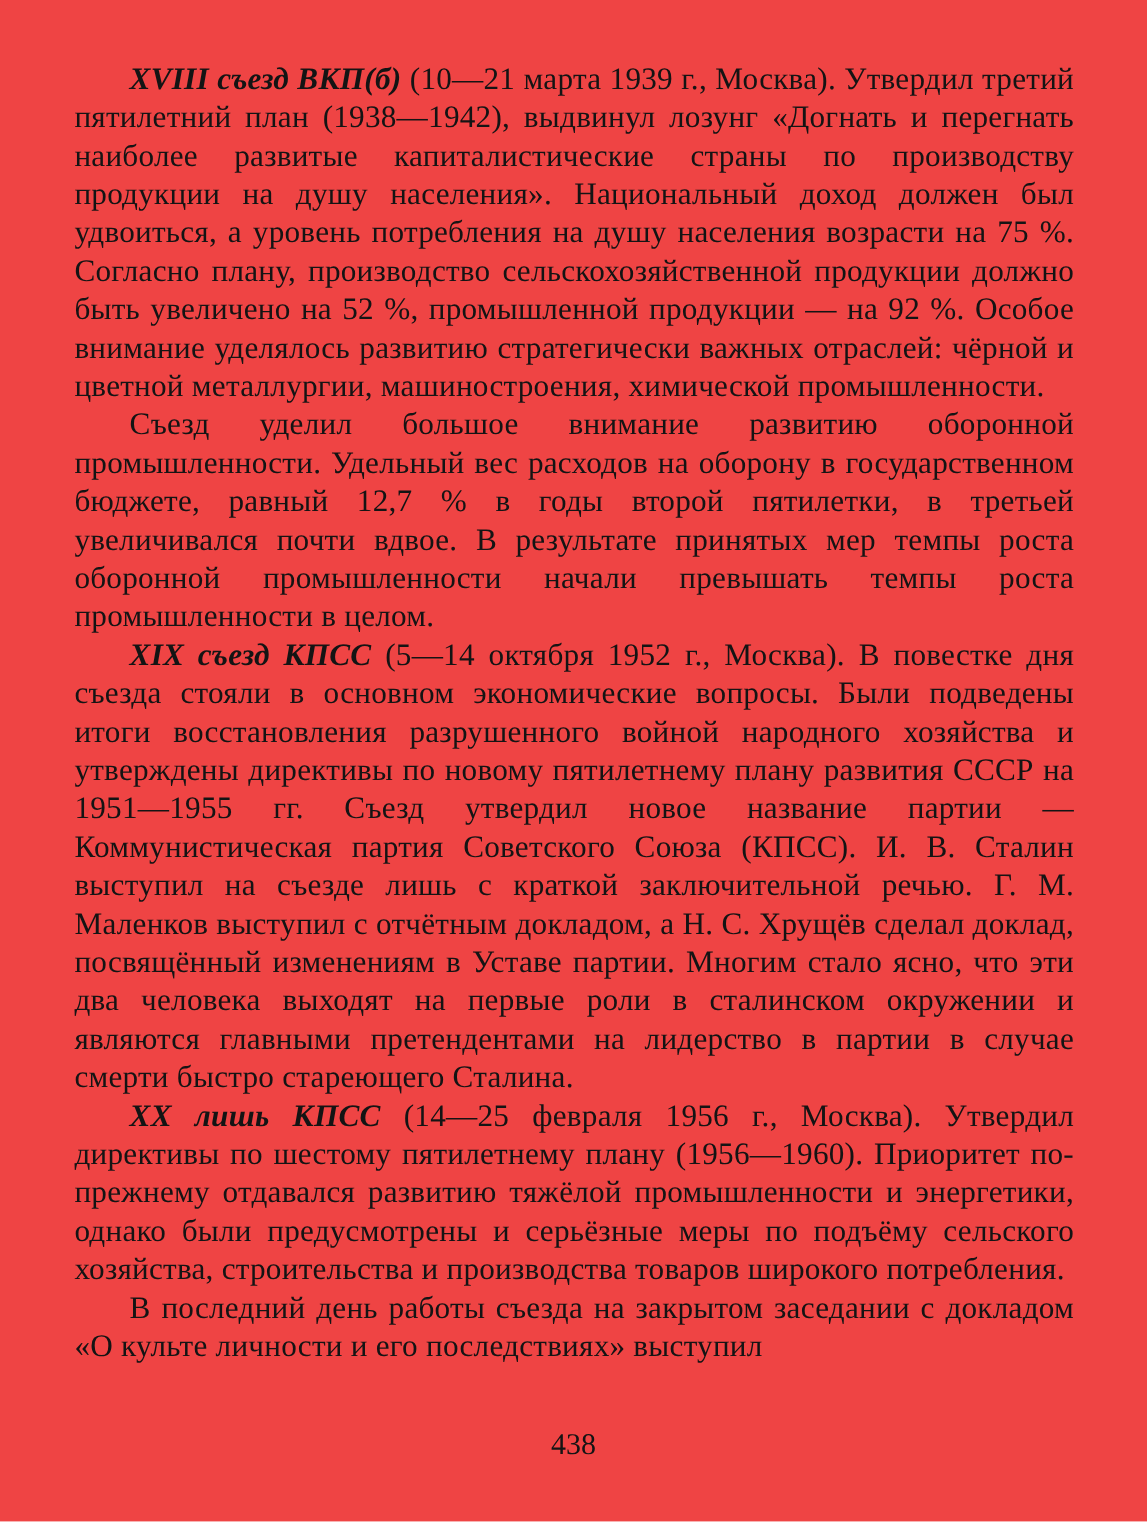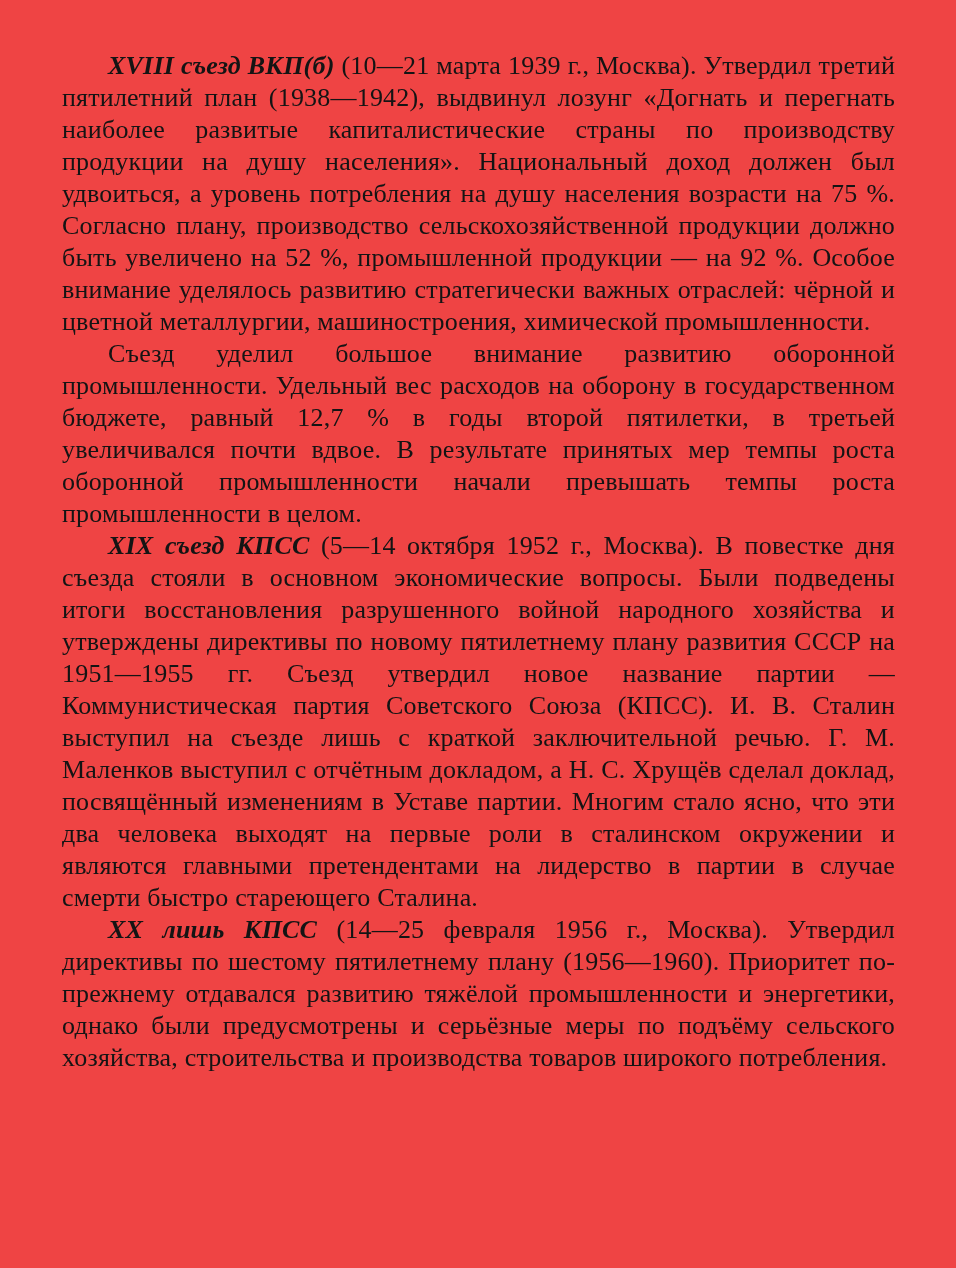--- a/index.html
+++ b/index.html
@@ -48,14 +48,16 @@
 </style>
 </head>
 <body>
 
 <div class="sheet">
   <div class="text-block">
     <p><span class="lead">XVIII съезд ВКП(б)</span><span> (10—21 марта 1939 г., Москва). Утвердил третий пятилетний план (1938—1942), выдвинул лозунг «Догнать и перегнать наиболее развитые капиталистические страны по производству продукции на душу населения». Национальный доход должен был удвоиться, а уровень потребления на душу населения возрасти на 75 %. Согласно плану, производство сельскохозяйственной продукции должно быть увеличено на 52 %, промышленной продукции — на 92 %. Особое внимание уделялось развитию стратегически важных отраслей: чёрной и цветной металлургии, машиностроения, химической промышленности.</span></p>
     <p><span class="lead"></span><span>Съезд уделил большое внимание развитию оборонной промышленности. Удельный вес расходов на оборону в государственном бюджете, равный 12,7 % в годы второй пятилетки, в третьей увеличивался почти вдвое. В результате принятых мер темпы роста оборонной промышленности начали превышать темпы роста промышленности в целом.</span></p>
     <p><span class="lead">XIX съезд КПСС</span><span> (5—14 октября 1952 г., Москва). В повестке дня съезда стояли в основном экономические вопросы. Были подведены итоги восстановления разрушенного войной народного хозяйства и утверждены директивы по новому пятилетнему плану развития СССР на 1951—1955 гг. Съезд утвердил новое название партии — Коммунистическая партия Советского Союза (КПСС). И. В. Сталин выступил на съезде лишь с краткой заключительной речью. Г. М. Маленков выступил с отчётным докладом, а Н. С. Хрущёв сделал доклад, посвящённый изменениям в Уставе партии. Многим стало ясно, что эти два человека выходят на первые роли в сталинском окружении и являются главными претендентами на лидерство в партии в случае смерти быстро стареющего Сталина.</span></p>
     <p><span class="lead">XX лишь КПСС</span><span> (14—25 февраля 1956 г., Москва). Утвердил директивы по шестому пятилетнему плану (1956—1960). Приоритет по-прежнему отдавался развитию тяжёлой промышленности и энергетики, однако были предусмотрены и серьёзные меры по подъёму сельского хозяйства, строительства и производства товаров широкого потребления.</span></p>
+    <p><span class="lead"></span><span>В последний день работы съезда на закрытом заседании с докладом «О культе личности и его последствиях» выступил</span></p>
   </div>
+  <div class="page-number">438</div>
 </div>
 
 </body></html>

